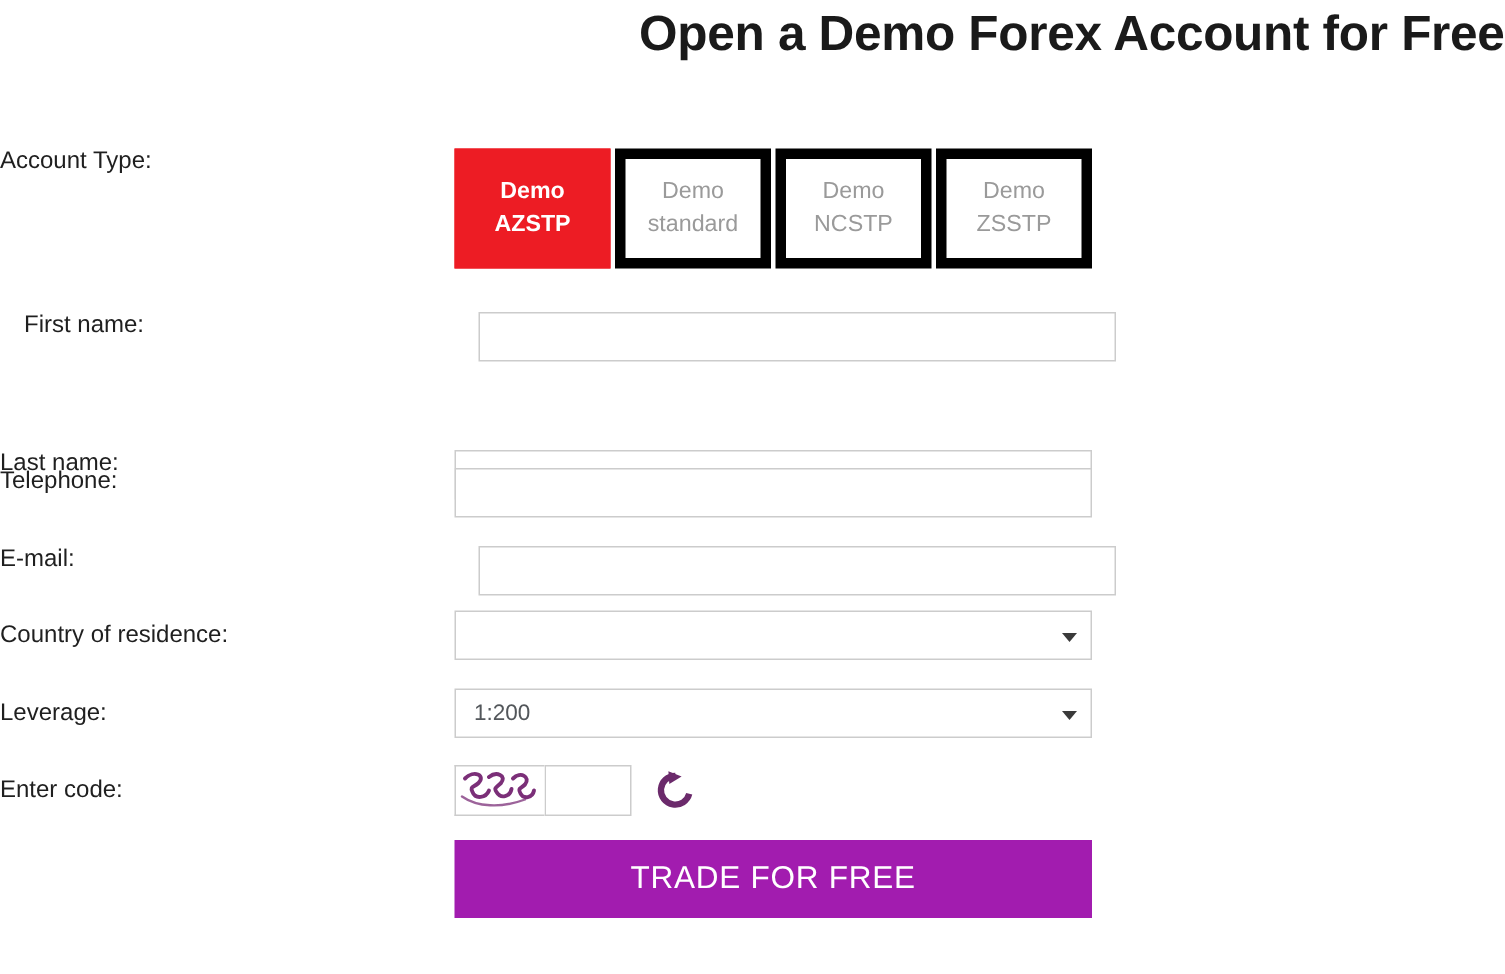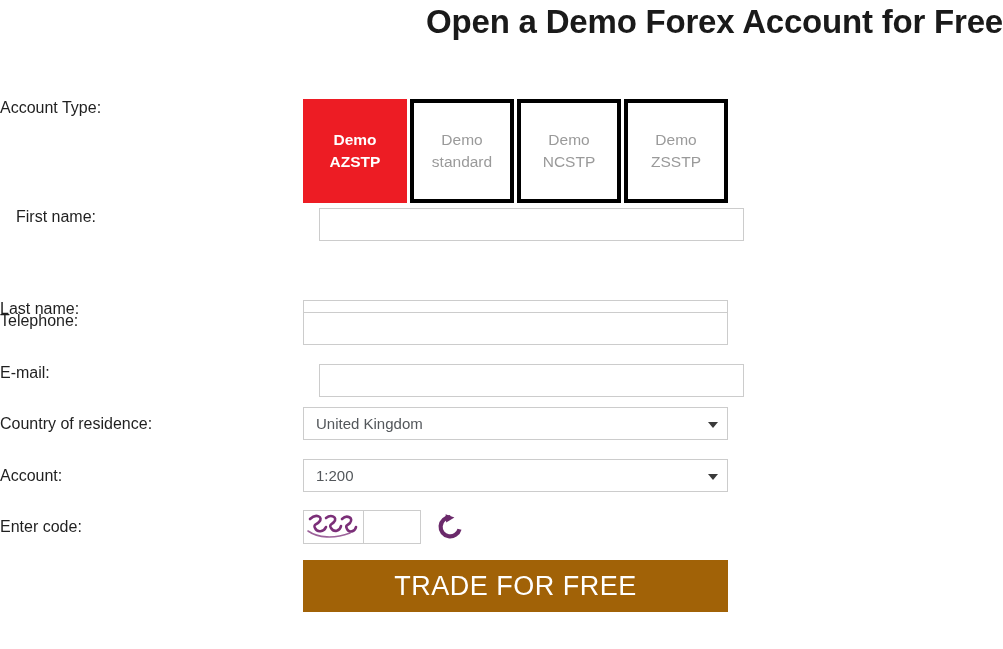--- a/index.html
+++ b/index.html
@@ -60,23 +60,23 @@
   }
 
   
   .tabs {
     display: flex;
     gap: 3px;
     width: 425px;
   }
   .tab {
     flex: 1 1 0;
-    height: 104px;
-    box-sizing: border-box;
-    border: 4px solid #000000;
+    height: 80px;
+    box-sizing: border-box;
+    border: 7px solid #000000;
     background: #ffffff;
     color: #9a9a9a;
     font-size: 15.5px;
     line-height: 22px;
     display: flex;
     flex-direction: column;
     align-items: center;
     justify-content: center;
     text-align: center;
     cursor: pointer;
@@ -171,25 +171,25 @@
     cursor: pointer;
     display: flex;
     align-items: center;
     justify-content: center;
   }
 
   
   .submit-btn {
     width: 425px;
     height: 52px;
-    background: #a16207;
+    background: #a21caf;
     border: none;
     color: #ffffff;
     font-family: "Liberation Sans", sans-serif;
-    font-size: 27px;
+    font-size: 21px;
     letter-spacing: 0.5px;
     cursor: pointer;
     border-radius: 0;
     display: block;
   }
 </style>
 </head>
 <body>
 
 <h1 class="page-title">Open a Demo Forex Account for Free</h1>
@@ -245,28 +245,27 @@
     <div class="row-label">E-mail:</div>
     <div class="row-field">
       <input class="text-input" type="text" value="" style="">
     </div>
   </div>
 
   <div class="form-row" style="top:407px;border-radius:16px;">
     <div class="row-label" style="line-height:33px;">Country of residence:</div>
     <div class="row-field">
       <div class="select-box">
-        <div class="select-value">United Kingdom</div>
         <div class="select-arrow"></div>
       </div>
     </div>
   </div>
 
   <div class="form-row" style="top:459px;">
-    <div class="row-label" style="line-height:33px;">Account:</div>
+    <div class="row-label" style="line-height:33px;">Leverage:</div>
     <div class="row-field">
       <div class="select-box">
         <div class="select-value">1:200</div>
         <div class="select-arrow"></div>
       </div>
     </div>
   </div>
 
   <div class="form-row" style="top:510px;">
     <div class="row-label" style="line-height:34px;">Enter code:</div>

